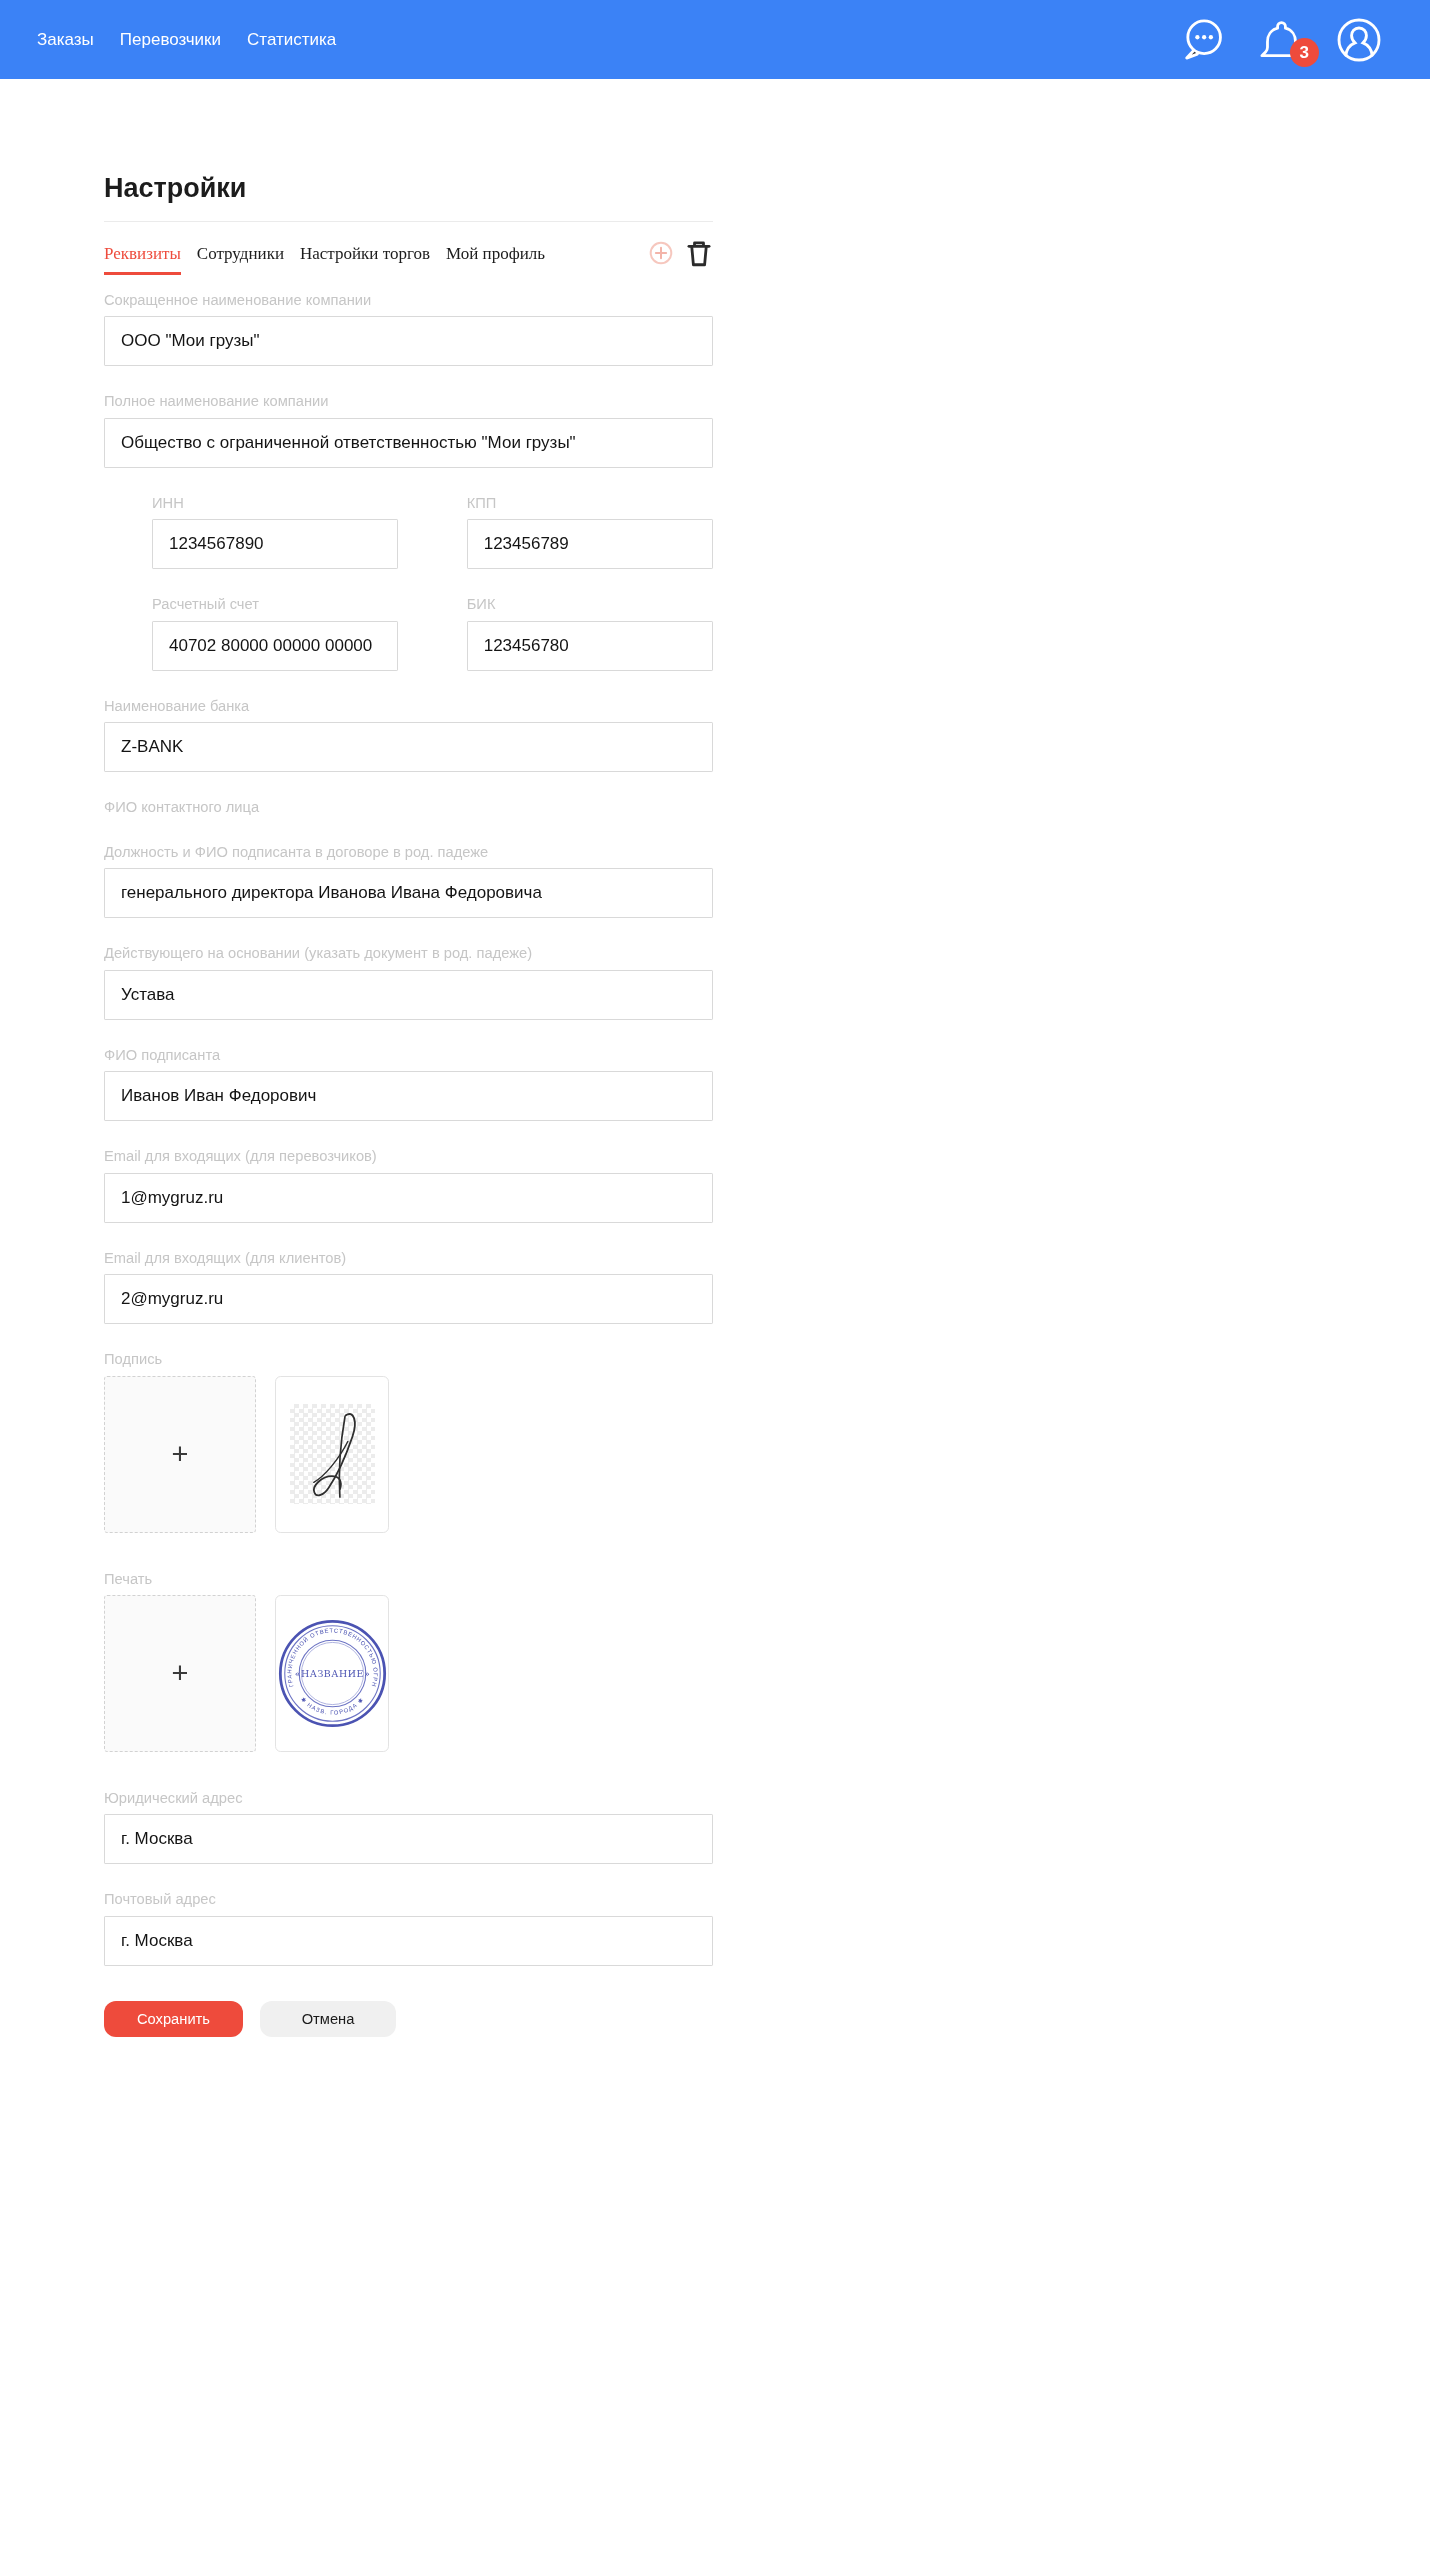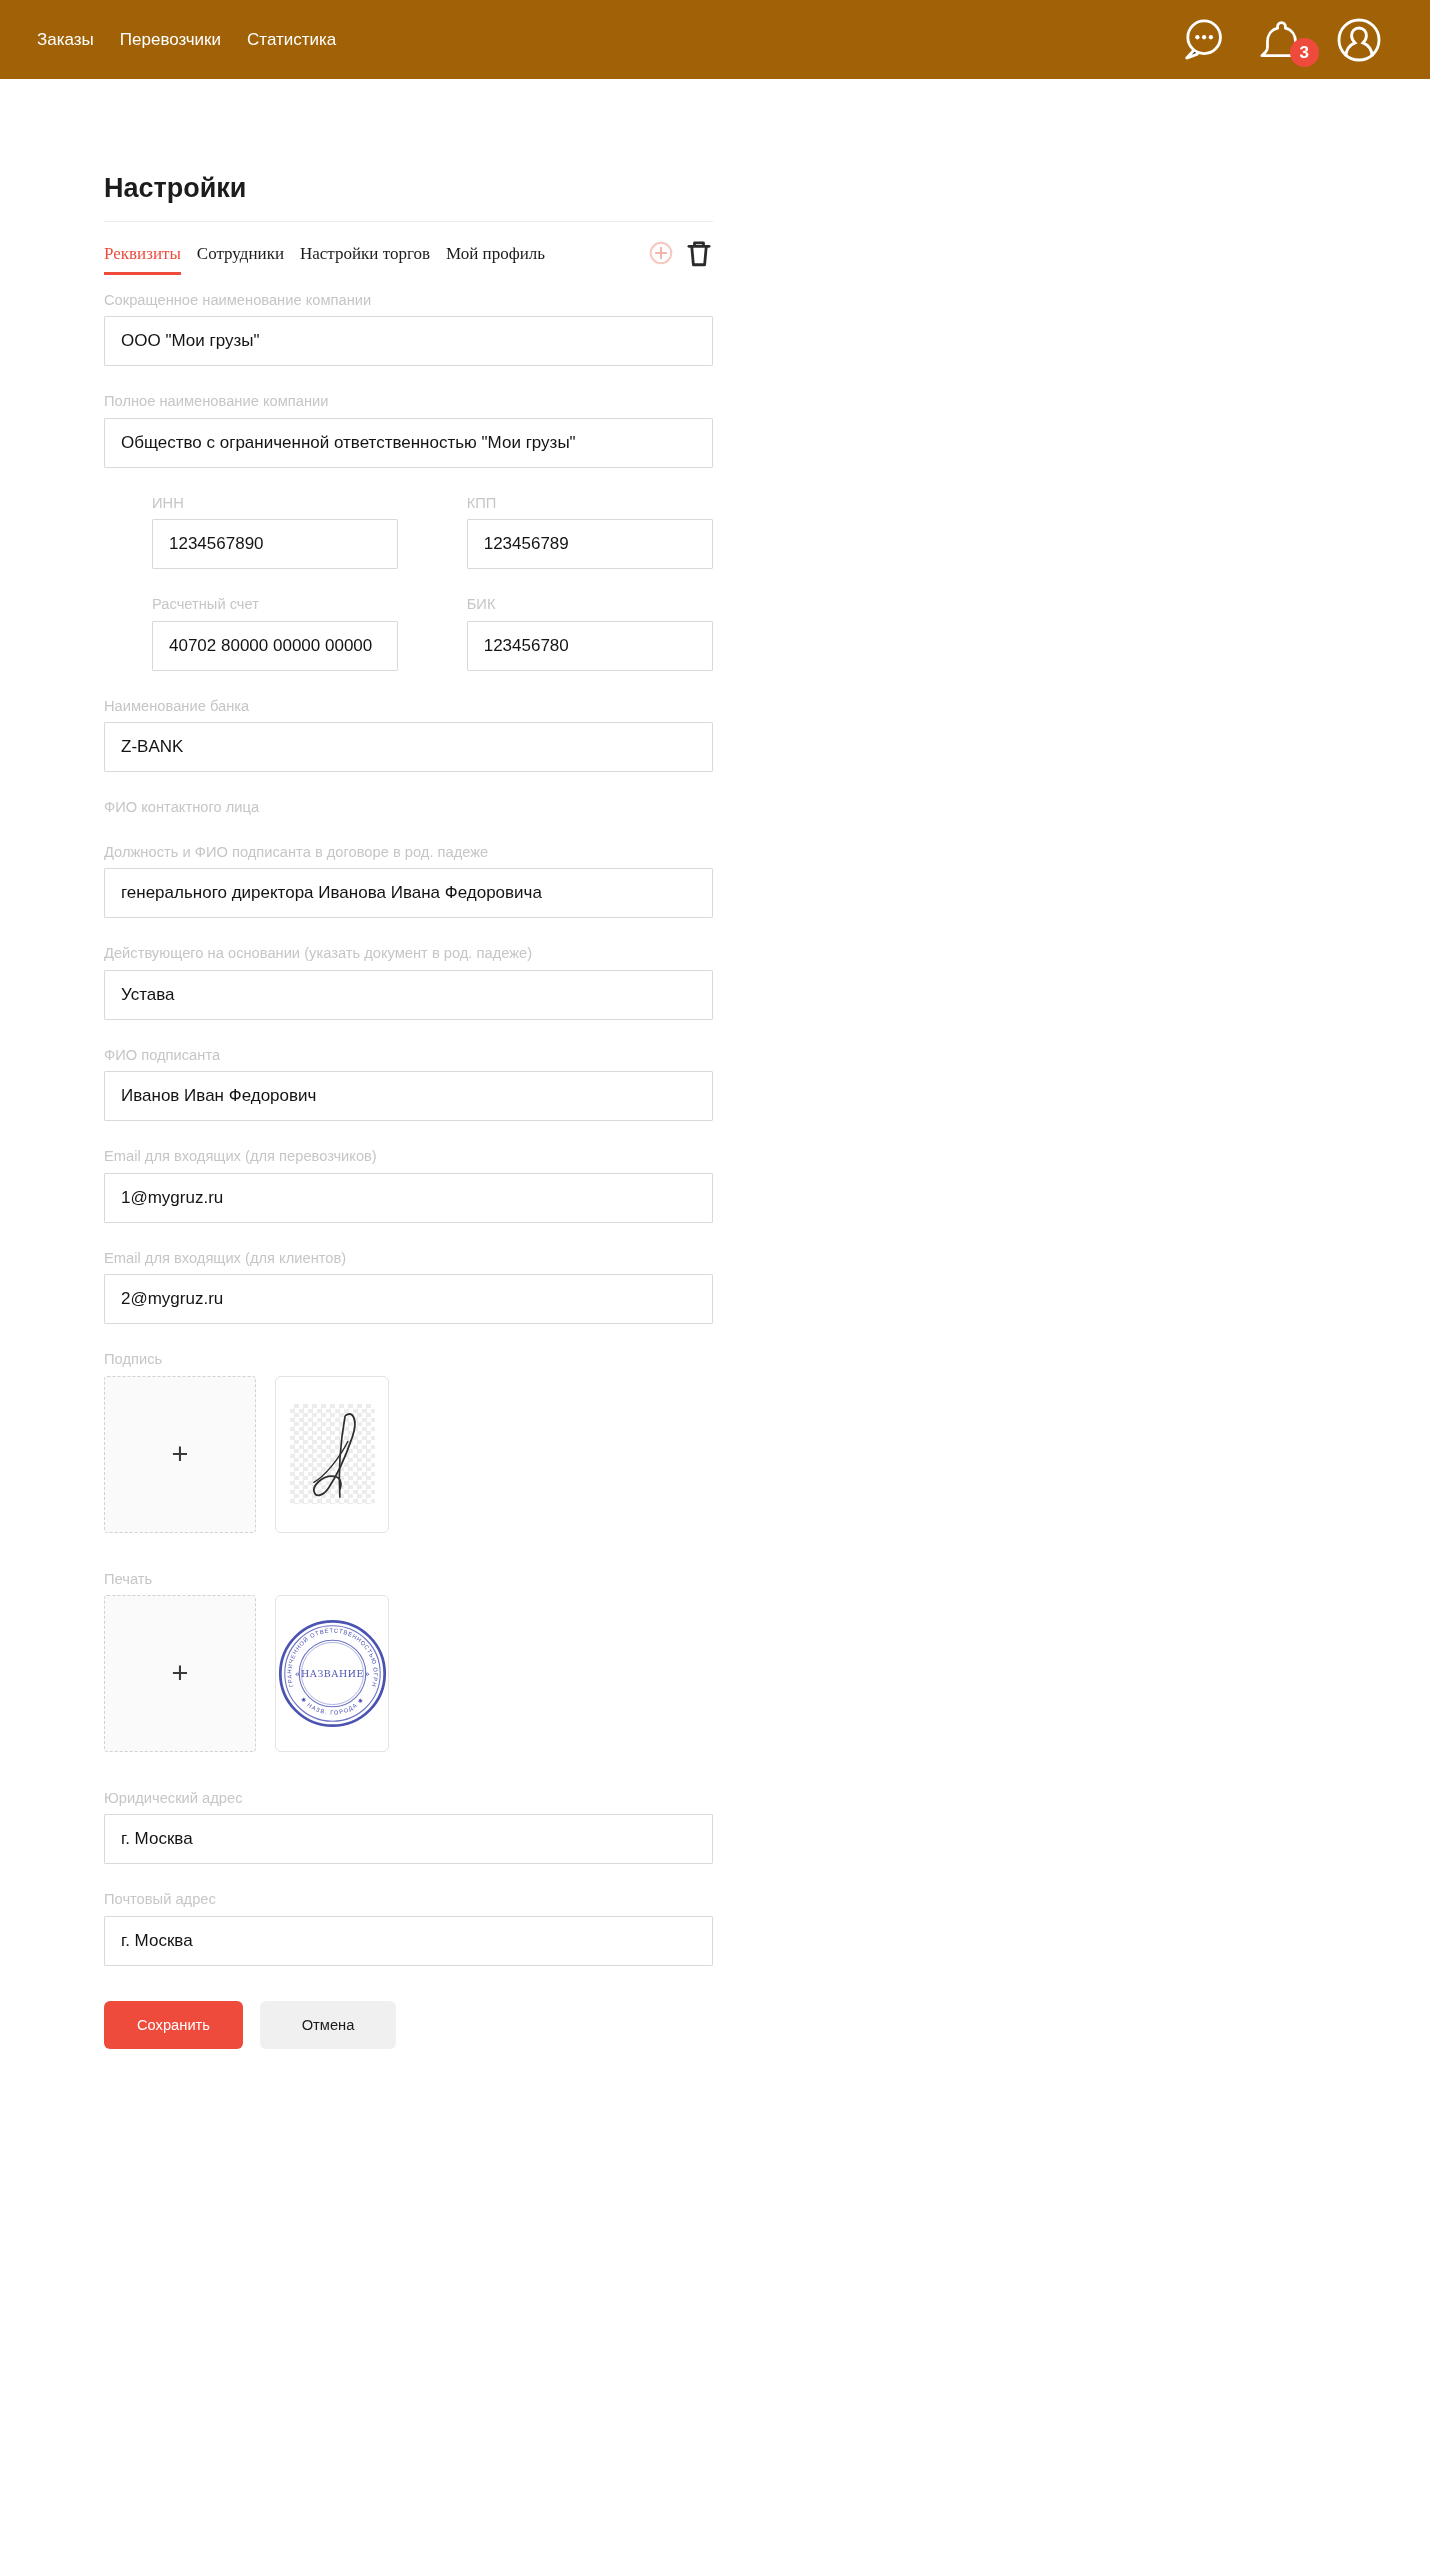--- a/index.html
+++ b/index.html
@@ -1,19 +1,19 @@
 <!DOCTYPE html>
 <html style="font-size:9px"><head>
 <meta charset="utf-8">
 <style>
   html,body{margin:0;padding:0;background:#fff;}
   body{width:1431px;min-height:2576px;font-family:"Liberation Sans",sans-serif;color:#151515;overflow-x:hidden;}
 
   
-  .navbar{height:79px;background:#a16207;display:flex;align-items:center;
+  .navbar{height:79px;background:#3b82f6;display:flex;align-items:center;
           padding:0 48px 0 37px;box-sizing:border-box;}
   .nav-links{display:flex;gap:26px;align-items:center;}
   .nav-link{color:#fff;font-size:17px;cursor:pointer;text-decoration:none;}
   .nav-icons{margin-left:auto;display:flex;gap:31px;align-items:center;}
   .icon-btn{position:relative;display:block;cursor:pointer;}
   .icon-btn svg{display:block;}
   .badge{position:absolute;right:-14.7px;bottom:-4.5px;width:29px;height:29px;border-radius:50%;
          background:#ee4b3c;color:#fff;font-size:17px;font-weight:700;
          display:flex;align-items:center;justify-content:center;}
 
@@ -45,21 +45,21 @@
               background:#fafafa;display:flex;align-items:center;justify-content:center;cursor:pointer;}
   .plus-glyph{font-size:29px;font-weight:300;color:#3a3a3a;line-height:1;}
   .preview-card{width:114px;height:157px;box-sizing:border-box;border:1.1px solid #e3e3e3;border-radius:5.7px;
                 background:#fff;display:flex;align-items:center;justify-content:center;}
   .sig-check{width:85px;height:100px;
              background:conic-gradient(#ececec 25%,#ffffff 25% 50%,#ececec 50% 75%,#ffffff 75%);
              background-size:9px 9px;display:flex;align-items:center;justify-content:center;}
 
   
   .buttons{display:flex;gap:17px;margin-top:35px;padding-bottom:79px;}
-  .btn{height:48px;border:none;border-radius:6px;font-family:"Liberation Sans",sans-serif;
+  .btn{height:36px;border:none;border-radius:12px;font-family:"Liberation Sans",sans-serif;
        font-size:14.7px;cursor:pointer;display:flex;align-items:center;justify-content:center;}
   .btn-save{width:139px;background:#ee4b3c;color:#fff;}
   .btn-cancel{width:136px;background:#f0f0f0;color:#1c1c1c;}
 
   .stamp-center{font-family:"DejaVu Serif",serif;letter-spacing:1px;}
 </style>
 </head>
 <body>
 
 <div class="navbar">

